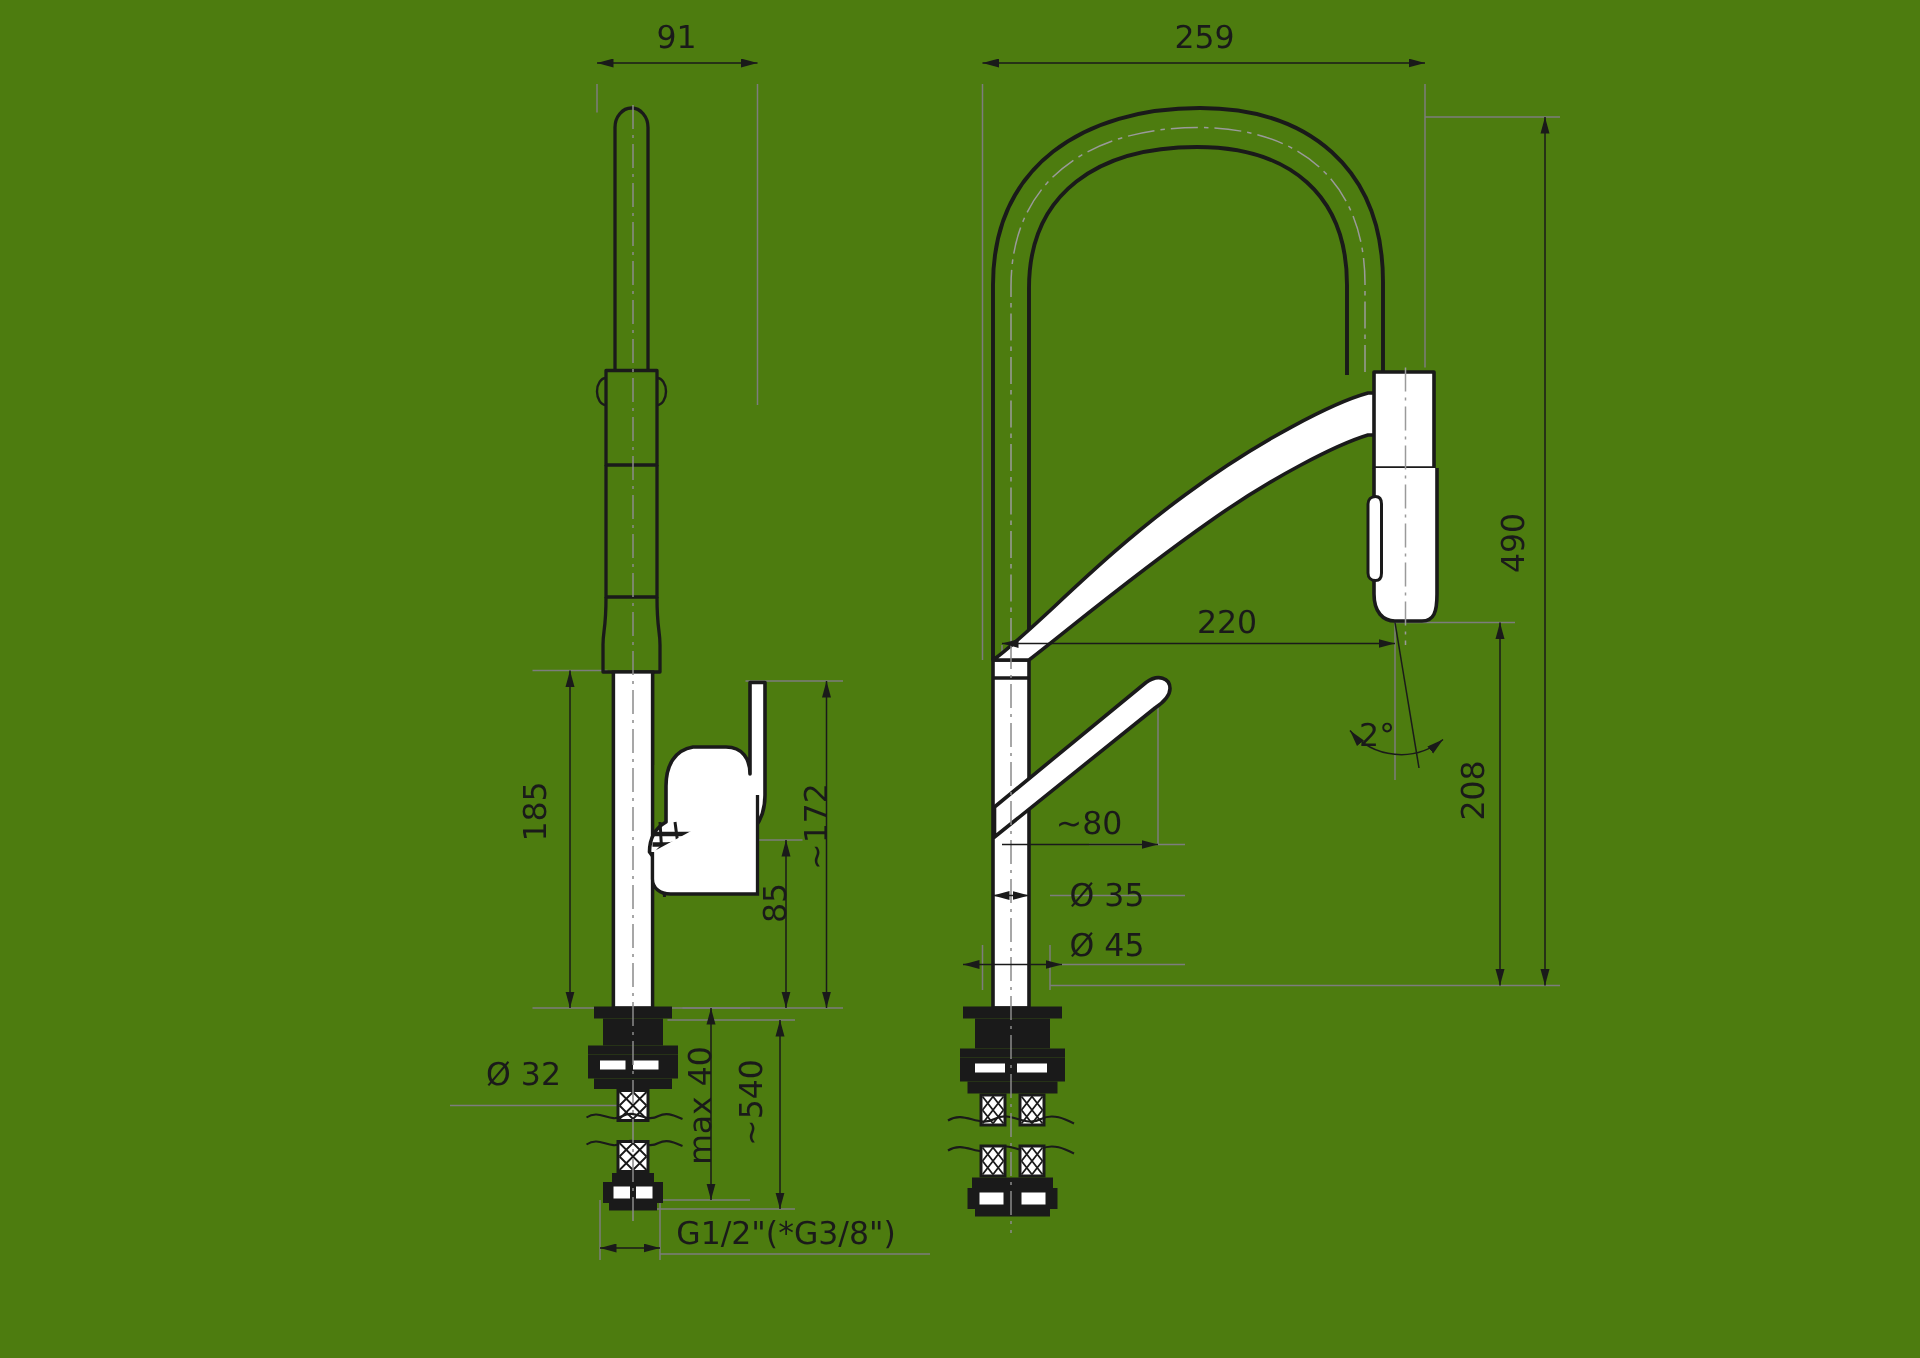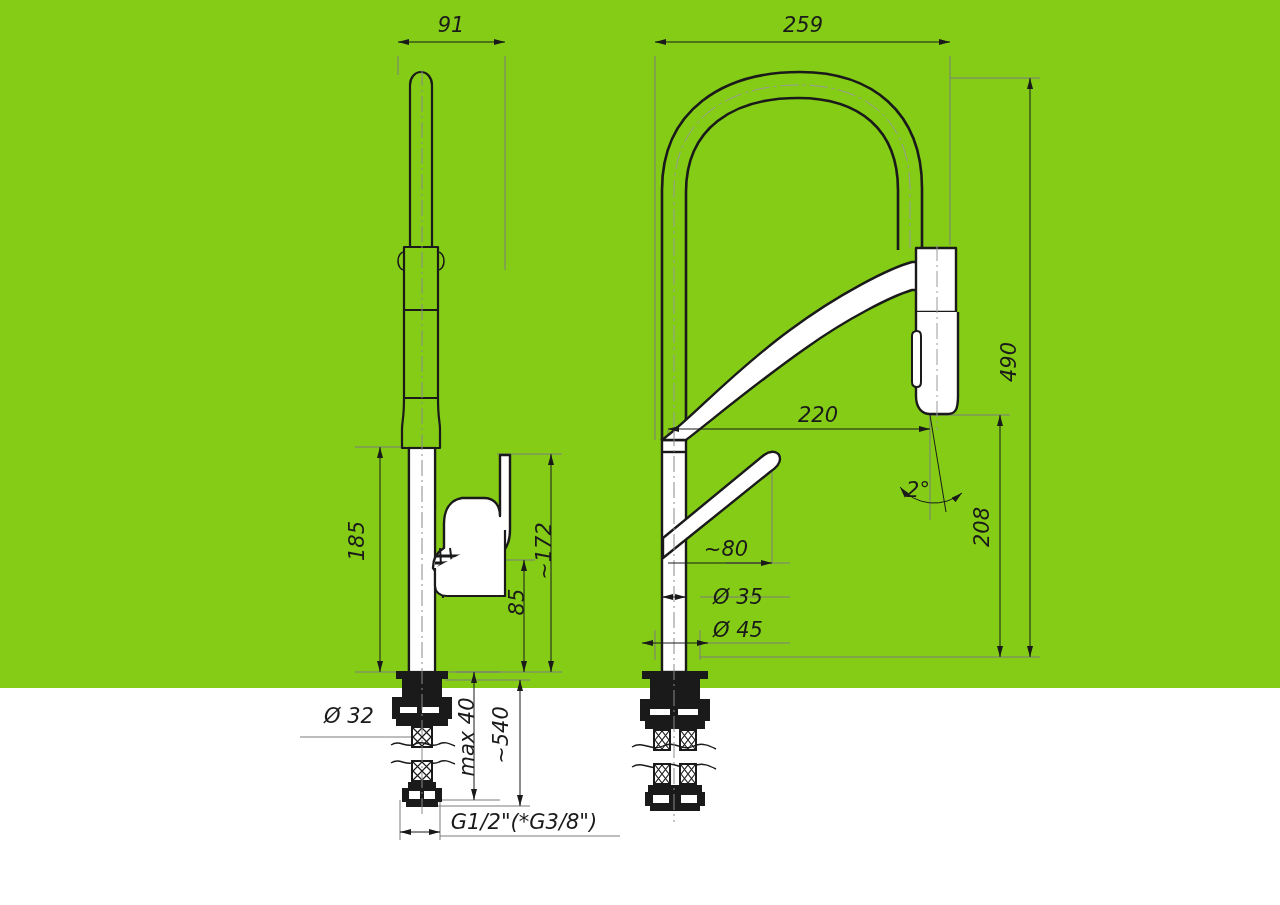--- a/index.html
+++ b/index.html
@@ -1,17 +1,17 @@
 <!DOCTYPE html>
 <html><head>
 <meta charset="utf-8">
 <style>
   html,body{margin:0;padding:0;background:#ffffff;}
   body{width:1280px;height:905px;font-family:"DejaVu Sans",sans-serif;overflow:hidden;}
-  #stage{position:relative;width:1280px;height:688px;background:#84cc16;font-style:italic;}
+  #stage{position:relative;width:1280px;height:905px;background:#4d7c0f;}
   svg#drawing{position:absolute;left:0;top:0;width:1280px;height:905px;}
   .dimtext{font-family:"DejaVu Sans",sans-serif;font-size:21px;fill:#1a1a1a;}
 </style>
 </head>
 <body>
 
 <div id="stage">
 <svg id="drawing" viewBox="0 0 1280 905">
   <defs>
     <marker id="ar" markerWidth="12" markerHeight="10" refX="11" refY="3" orient="auto" markerUnits="userSpaceOnUse">

